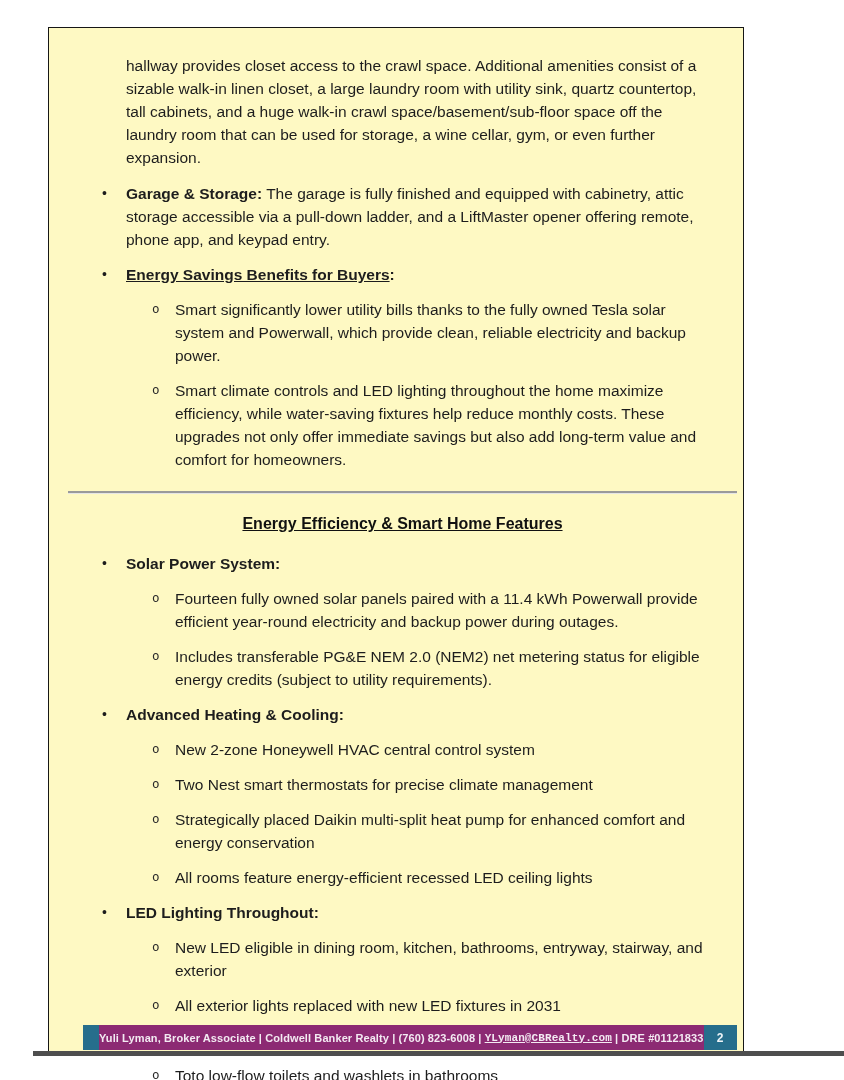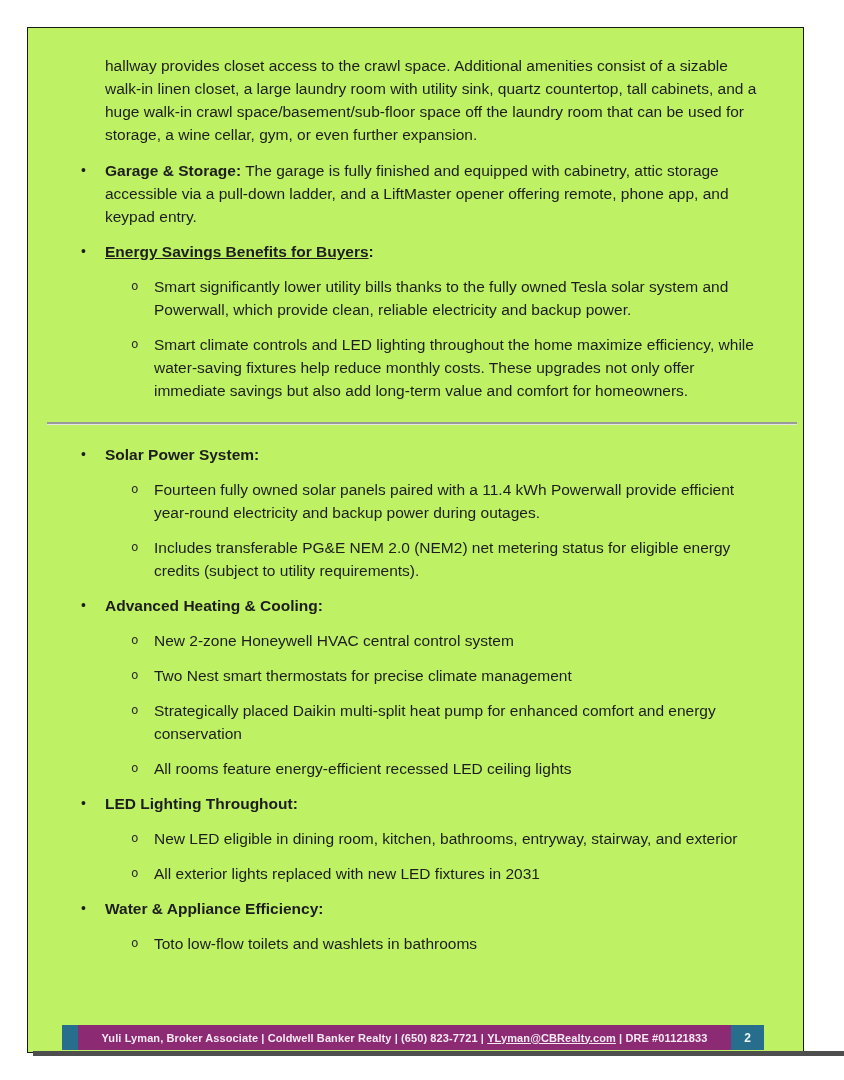--- a/index.html
+++ b/index.html
@@ -7,22 +7,22 @@
     --purple:#8c2a73;
     --ink:#1d1d1d;
   }
   html,body{margin:0;padding:0;}
   body{
     width:844px;height:1080px;position:relative;background:#ffffff;
     font-family:"Liberation Sans", sans-serif;color:var(--ink);
     overflow:hidden;
   }
   .page{
-    position:absolute;left:27px;top:27px;width:777px;height:1026px;
-    border:1.5px solid #161616;background:#bef264;box-sizing:border-box;
+    position:absolute;left:48px;top:27px;width:696px;height:1026px;
+    border:1.5px solid #161616;background:#fef9c3;box-sizing:border-box;
   }
   .content{
     padding:26px 40px 0 53px;
     font-size:15.5px;line-height:23px;
   }
   .para{margin:0 24px 13px 24px;margin-right:0;}
   .li1{display:flex;margin:0 0 12px 0;}
   .marker1{flex:0 0 24px;width:24px;font-size:14px;line-height:23px;}
   .li2{display:flex;margin:12px 0 12px 50px;}
   .marker2{
@@ -52,21 +52,21 @@
     flex:1 1 auto;background:var(--purple);
     display:flex;align-items:center;justify-content:center;
     color:#f3eaf2;font-size:11px;font-weight:700;
     white-space:pre;letter-spacing:0.1px;
   }
   .f-page{
     flex:0 0 33px;background:var(--teal);
     display:flex;align-items:center;justify-content:center;
     color:#eef4f7;font-size:12px;font-weight:700;
   }
-  .email{color:inherit;text-decoration:underline;cursor:pointer;}
+  .email{color:inherit;text-decoration:underline;cursor:pointer;font-family:Liberation Mono, monospace;}
   .bottom-rule{
     position:absolute;left:33px;top:1051px;width:811px;height:5px;
     background:#4e4e4e;
   }
 </style>
 </head>
 <body>
 
 <div class="page">
   <div class="content">
@@ -87,20 +87,21 @@
           <div class="libody"><span>Smart significantly lower utility bills thanks to the fully owned Tesla solar system and Powerwall, which provide clean, reliable electricity and backup power.</span></div>
         </div>
         <div class="li2">
           <span class="marker2">o</span>
           <div class="libody"><span>Smart climate controls and LED lighting throughout the home maximize efficiency, while water-saving fixtures help reduce monthly costs. These upgrades not only offer immediate savings but also add long-term value and comfort for homeowners.</span></div>
         </div>
       </div>
 
     <hr class="divider">
 
+    <h2 class="heading"><span class="u">Energy Efficiency &amp; Smart Home Features</span></h2>
 
     <div id="feature-sections">
         <div class="li1">
           <span class="marker1">•</span>
           <div class="libody"><span class="b">Solar Power System:</span></div>
         </div>
         <div class="li2">
           <span class="marker2">o</span>
           <div class="libody"><span>Fourteen fully owned solar panels paired with a 11.4 kWh Powerwall provide efficient year-round electricity and backup power during outages.</span></div>
         </div>
@@ -146,18 +147,18 @@
         </div>
         <div class="li2">
           <span class="marker2">o</span>
           <div class="libody"><span>Toto low-flow toilets and washlets in bathrooms</span></div>
         </div>
       </div>
   </div>
 
   <div class="footer">
     <div class="f-accent"></div>
-    <div class="f-bar"><span>Yuli Lyman, Broker Associate</span><span class="sep"> | </span><span>Coldwell Banker Realty</span><span class="sep"> | </span><span>(650) 823-7721</span><span class="sep"> | </span><a class="email">YLyman@CBRealty.com</a><span class="sep"> | </span><span>DRE #01121833</span></div>
+    <div class="f-bar"><span>Yuli Lyman, Broker Associate</span><span class="sep"> | </span><span>Coldwell Banker Realty</span><span class="sep"> | </span><span>(760) 823-6008</span><span class="sep"> | </span><a class="email">YLyman@CBRealty.com</a><span class="sep"> | </span><span>DRE #01121833</span></div>
     <div class="f-page">2</div>
   </div>
 </div>
 
 <div class="bottom-rule"></div>
 
 </body></html>

